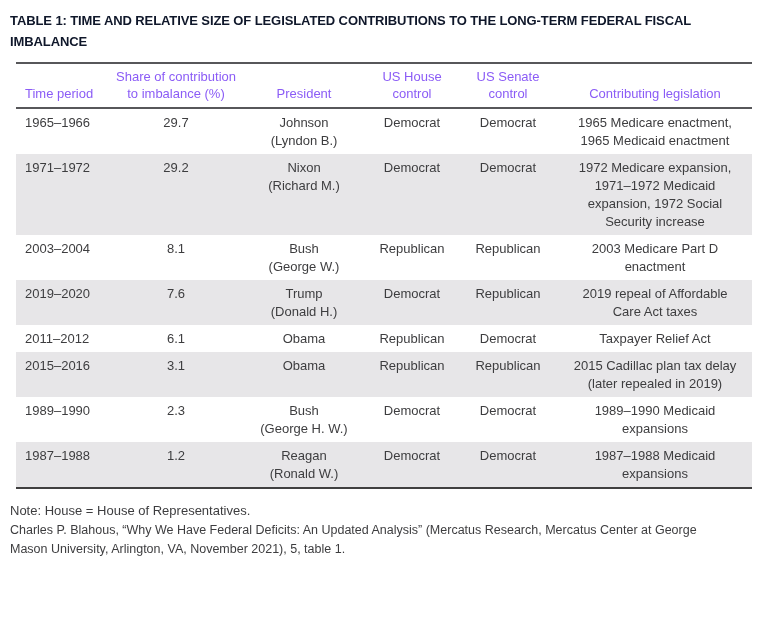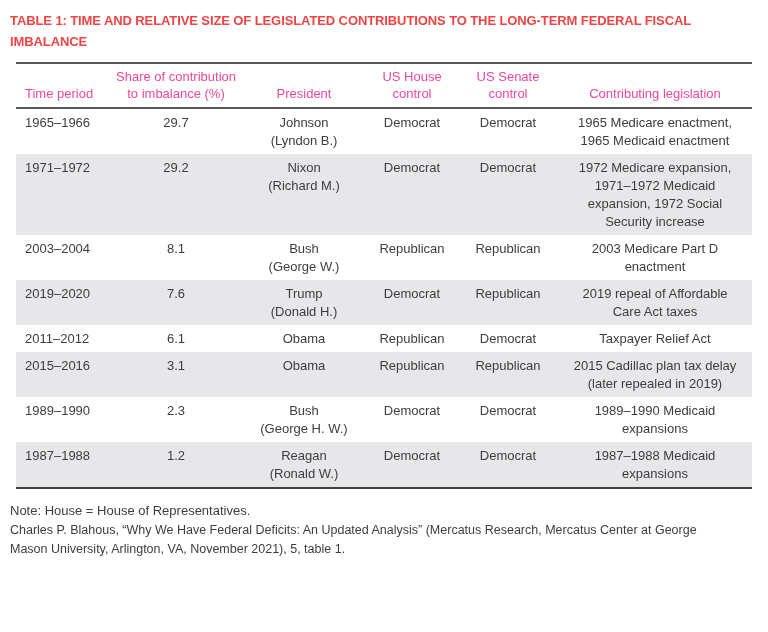--- a/index.html
+++ b/index.html
@@ -16,21 +16,21 @@
     box-sizing: border-box;
     width: 768px;
     height: 632px;
     padding: 10px 12px 0 10px;
   }
   .table-title {
     font-size: 13px;
     font-weight: 700;
     letter-spacing: -0.1px;
     line-height: 21px;
-    color: #ef4444;
+    color: #0f172a;
     white-space: pre-line;
     max-width: 750px;
     margin-bottom: 10px;
   }
   table.data-table {
     border-collapse: collapse;
     table-layout: fixed;
     width: 736px;
     margin-left: 6px;
     font-size: 13px;
@@ -38,21 +38,21 @@
   table.data-table thead tr {
     border-top: 2px solid #57575a;
     border-bottom: 2px solid #57575a;
   }
   table.data-table th {
     font-weight: 400;
     vertical-align: bottom;
     line-height: 17px;
     padding: 4px 3px 5px 3px;
     white-space: pre-line;
-    color: #ec4899;
+    color: #8b5cf6;
     text-align: center;
   }
   table.data-table th.al { text-align: left; padding-left: 9px; margin-top: 24px; }
   table.data-table tbody { border-bottom: 2px solid #404040; }
   table.data-table td {
     vertical-align: top;
     line-height: 18px;
     padding: 5px 3px 4px 3px;
     white-space: pre-line;
     text-align: center;

